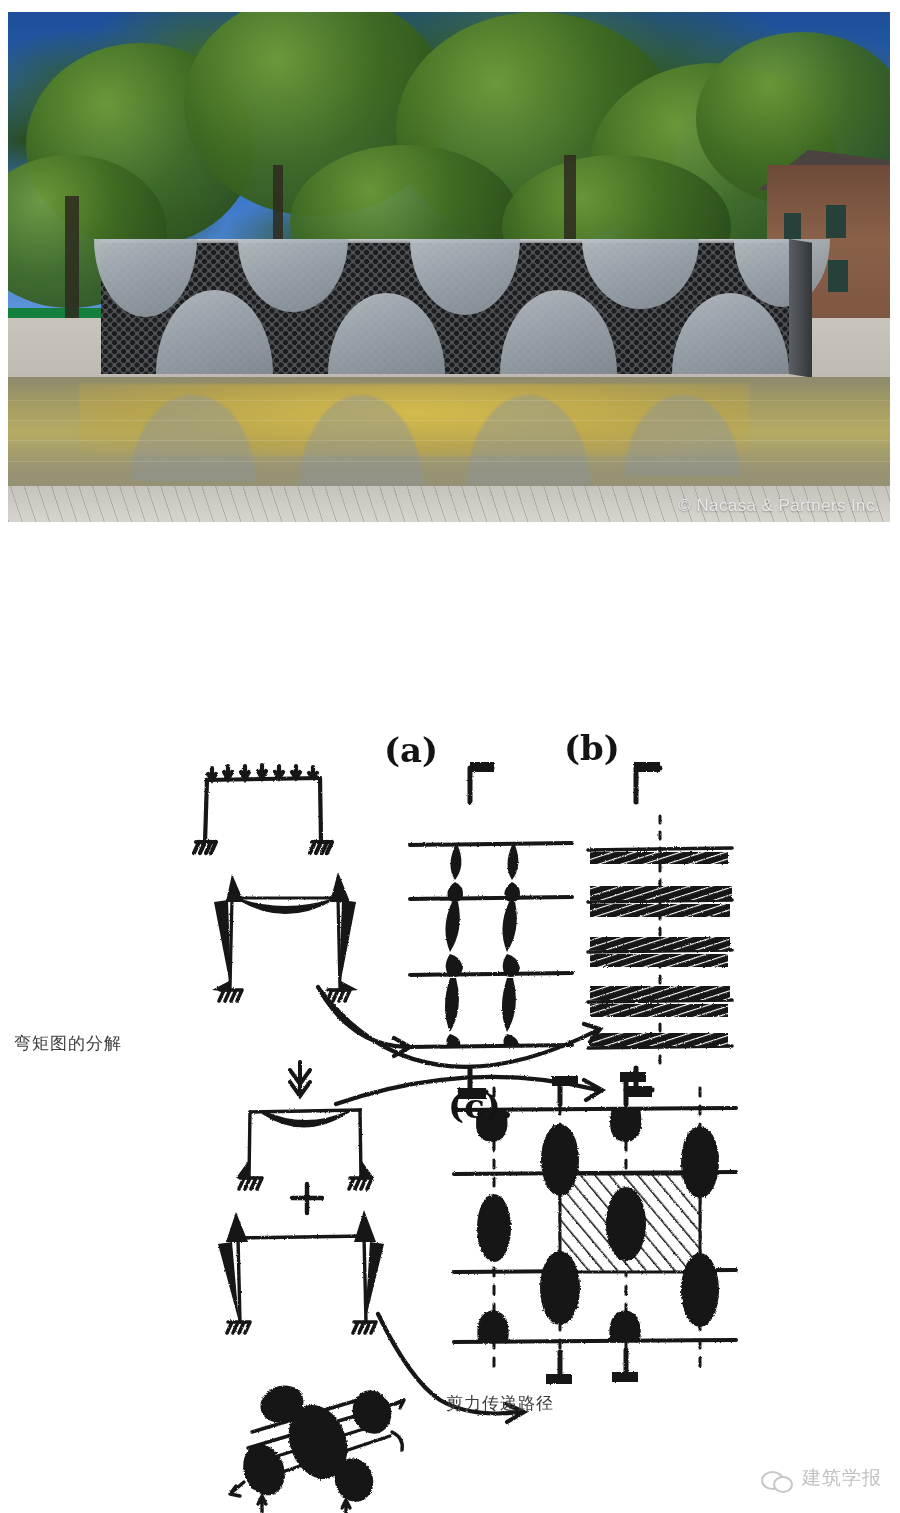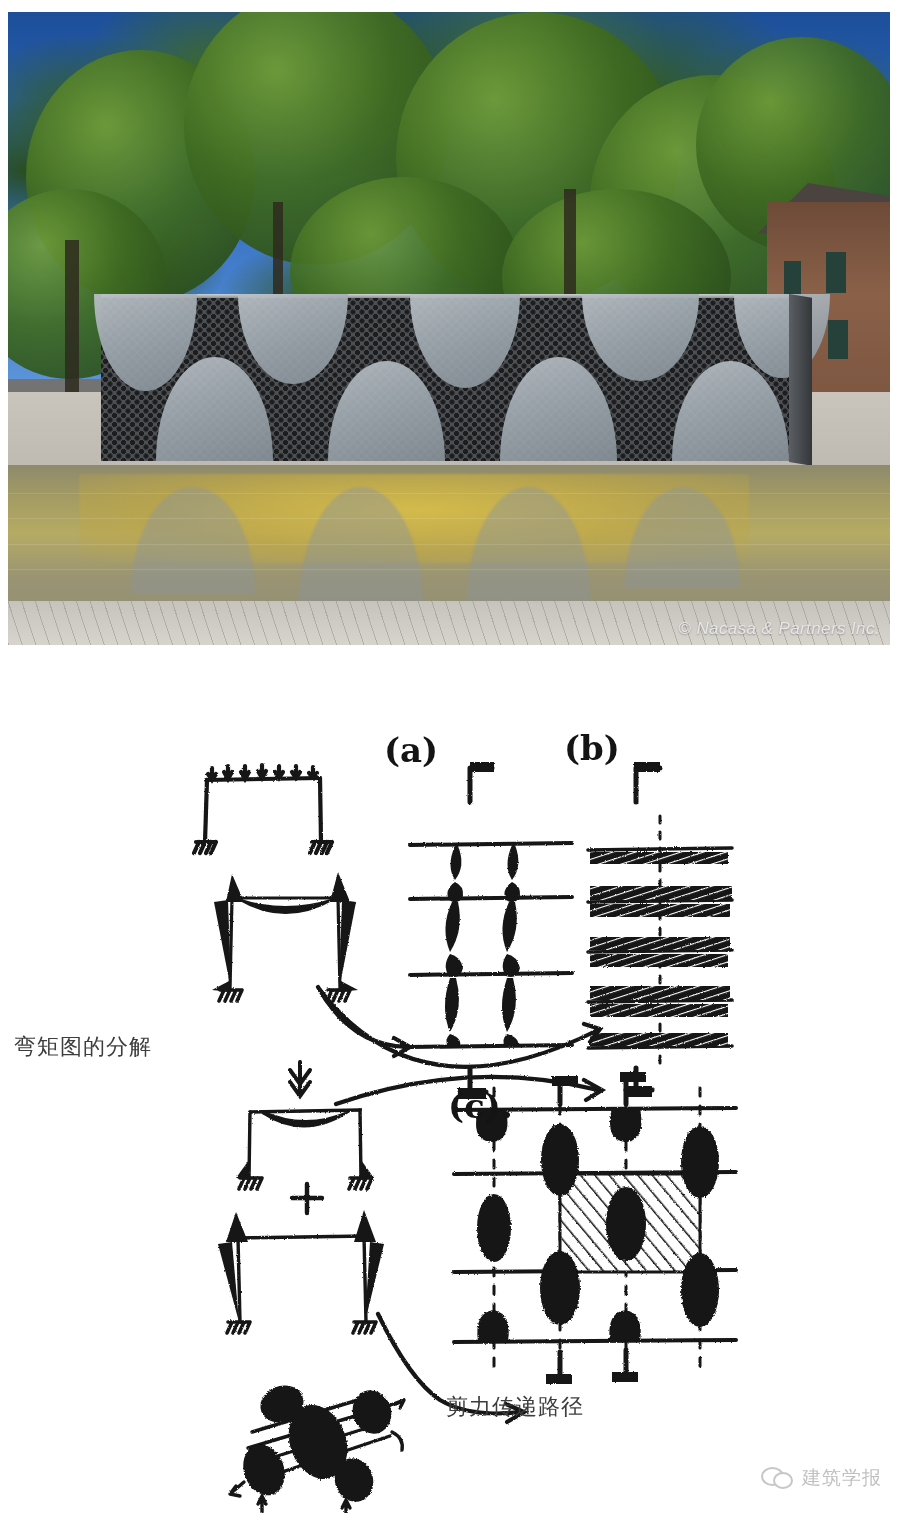--- a/index.html
+++ b/index.html
@@ -7,22 +7,22 @@
     width:900px;height:1513px;
     background:#ffffff;
     font-family:"Liberation Sans","DejaVu Sans",sans-serif;
     overflow:hidden;
     position:relative;
   }
   .page{position:relative;width:900px;height:1513px;background:#fff;}
 
   
   .photo-wrap{
-    position:absolute;left:8px;top:12px;width:882px;height:633px;
-    overflow:hidden;background:#737373;font-style:italic;
+    position:absolute;left:8px;top:12px;width:882px;height:510px;
+    overflow:hidden;background:#15803d;
   }
   .photo{position:absolute;inset:0;overflow:hidden;}
 
   
   .sky{
     position:absolute;left:0;top:0;width:100%;height:58%;
     background:linear-gradient(180deg,#1d4f9a 0%,#2f6bc0 45%,#5b93d8 100%);
   }
   
   .tree{
@@ -138,28 +138,28 @@
     opacity:.92;white-space:nowrap;
   }
 
   
   .diagram{
     position:absolute;left:0;top:690px;width:900px;height:823px;background:#fff;
   }
   .svgdiag{position:absolute;left:0;top:0;width:900px;height:823px;}
 
   .cnlabel{
-    position:absolute;color:#3d3d3d;font-size:22px;letter-spacing:1px;
+    position:absolute;color:#3d3d3d;font-size:17px;letter-spacing:1px;
     font-family:"DejaVu Sans","Liberation Sans",sans-serif;white-space:nowrap;
   }
   #label-moment{left:14px;top:342px;}
   #label-shear{left:446px;top:1425px;}
 
   .wm{
-    position:absolute;right:18px;bottom:22px;display:flex;align-items:flex-start;gap:7px;
+    position:absolute;right:18px;bottom:22px;display:flex;align-items:flex-end;gap:7px;
     opacity:.55;
   }
   .wm-logo{position:relative;width:34px;height:22px;}
   .wm-logo .b1,.wm-logo .b2{
     position:absolute;border-radius:50%;background:#fff;border:2px solid #9a9a9a;
   }
   .wm-logo .b1{left:0;top:2px;width:19px;height:15px;}
   .wm-logo .b2{left:12px;top:7px;width:16px;height:13px;}
   .wm-text{color:#8d8d8d;font-size:19px;letter-spacing:1px;
     font-family:"DejaVu Sans","Liberation Sans",sans-serif;}

